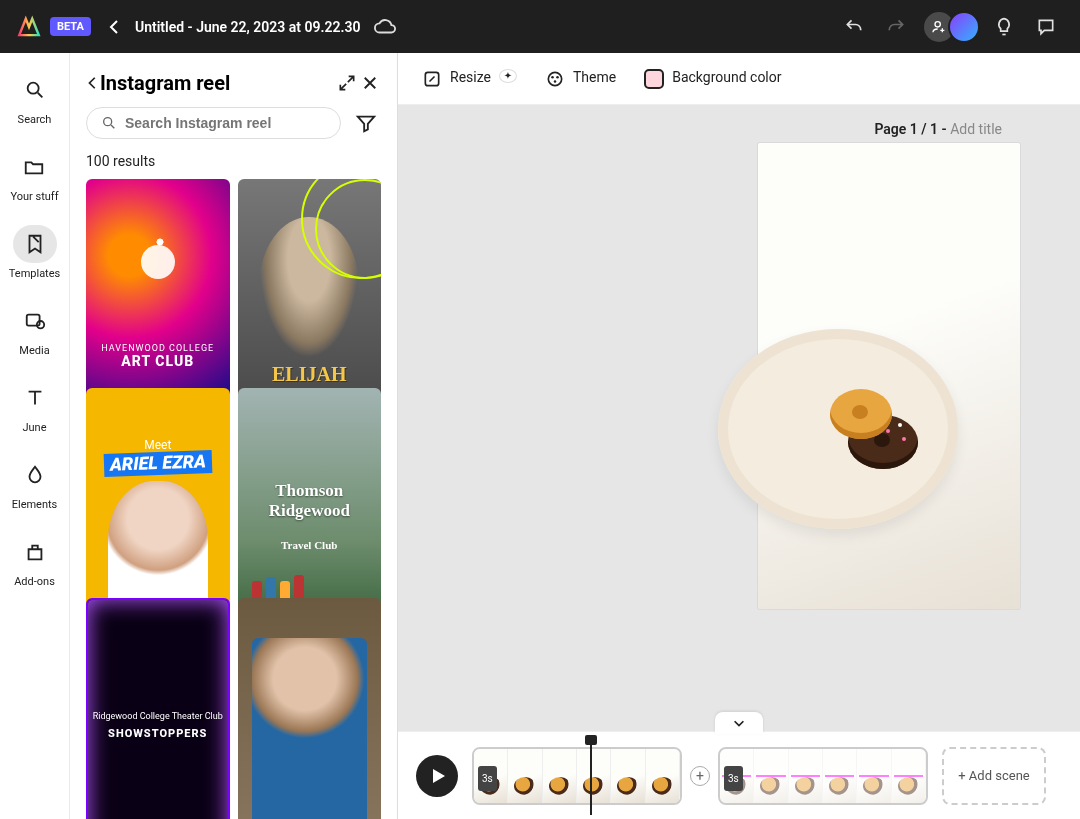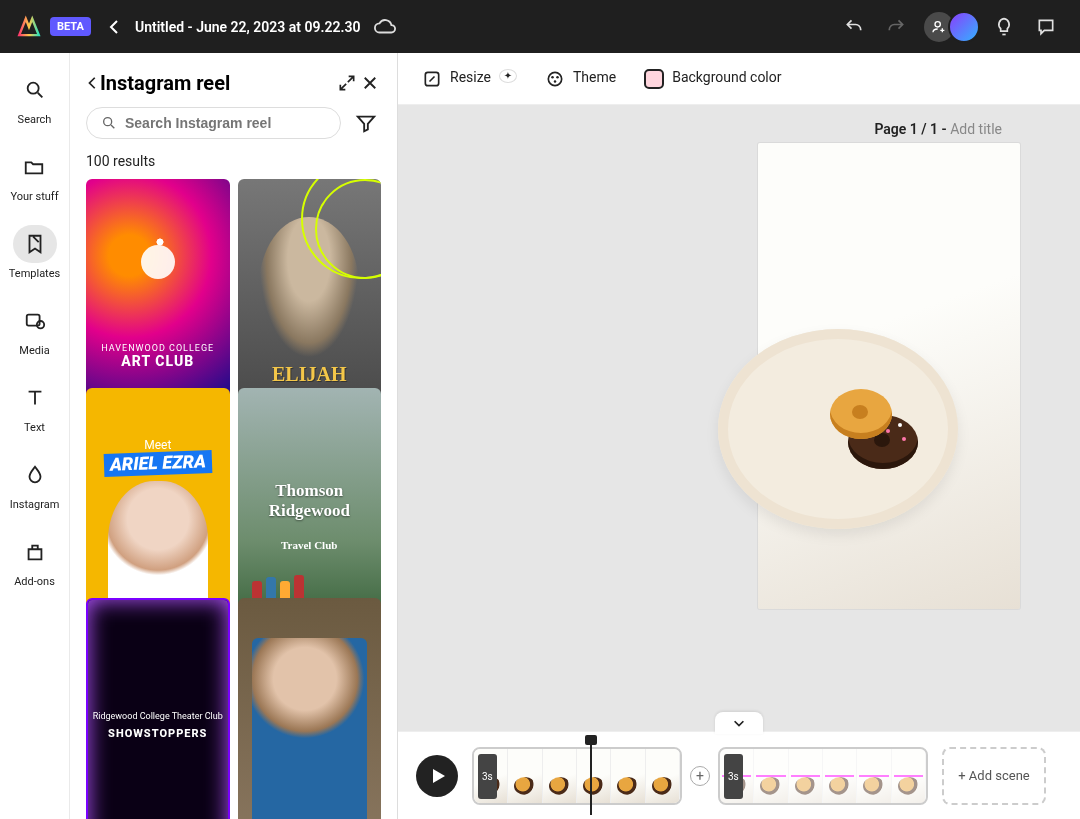--- a/index.html
+++ b/index.html
@@ -102,21 +102,21 @@
 
 
 .timeline { height: 88px; background: #fff; border-top: 1px solid #eee; display: flex; align-items: center; padding: 0 18px; gap: 14px; }
 .play-btn { width: 42px; height: 42px; border-radius: 50%; background: #222; display: flex; align-items: center; justify-content: center; cursor: pointer; }
 .play-btn::after{content:""; border-left:12px solid #fff; border-top:7px solid transparent; border-bottom:7px solid transparent; margin-left:3px;}
 .scene { width: 210px; height: 58px; border: 2px solid #ccc; border-radius: 8px; display: flex; overflow: hidden; position: relative; cursor:pointer; }
 .scene .frame { flex:1; background: linear-gradient(160deg,#fdfdfa 55%,#e7e0d5); position:relative; border-right:1px solid #eee;}
 .scene .frame::after{content:""; position:absolute; bottom:8px; left:6px; width:22px; height:18px; background:radial-gradient(circle at 40% 40%, #e8a640 40%, #4a2a18 45% 60%, transparent 65%); border-radius:50%;}
 .scene.ghost .frame { opacity:.5; }
 .scene.ghost .frame::before{content:""; position:absolute; top:26px; left:2px; right:2px; height:2px; background:#f0f;}
-.dur { position:absolute; bottom:4px; left:4px; background:#444; color:#fff; font-size:10px; padding:17px 4px; border-radius:3px;}
+.dur { position:absolute; bottom:12px; left:4px; background:#444; color:#fff; font-size:10px; padding:7px 4px; border-radius:3px;}
 .add-between { width:20px; height:20px; border-radius:50%; border:1px solid #aaa; display:flex; align-items:center; justify-content:center; color:#666; cursor:pointer; font-size:14px; margin-left:-6px; margin-right:-6px; z-index:2; background:#fff;}
 .add-scene { width: 104px; height: 58px; border: 2px dashed #ccc; border-radius: 8px; display:flex; align-items:center; justify-content:center; color:#555; font-size:13px; cursor:pointer;}
 .playhead { position:absolute; top:-10px; left:56%; width:2px; height:78px; background:#222; }
 .playhead::before{content:""; position:absolute; top:-2px; left:-5px; width:12px; height:10px; background:#222; border-radius:2px;}
 .scene-wrap{position:relative;}
 
 svg { display: block; }
 </style>
 </head>
 <body>
@@ -213,29 +213,29 @@
           </svg>
         </div>
       <span class="tool-label">Media</span>
     </div>
     <div class="tool-item">
       <div class="tool-icon-wrap">
           <svg width="22" height="22" viewBox="0 0 24 24">
             <path d="M5 5h14M12 5v14" stroke="#222" stroke-width="2"></path>
           </svg>
         </div>
-      <span class="tool-label">Text</span>
+      <span class="tool-label">June</span>
     </div>
     <div class="tool-item">
       <div class="tool-icon-wrap">
           <svg width="22" height="22" viewBox="0 0 24 24">
             <path d="M12 3c3 4 6 7 6 11a6 6 0 11-12 0c0-4 3-7 6-11z" fill="none" stroke="#222" stroke-width="2"></path>
           </svg>
         </div>
-      <span class="tool-label">Instagram</span>
+      <span class="tool-label">Elements</span>
     </div>
     <div class="tool-item">
       <div class="tool-icon-wrap">
           <svg width="22" height="22" viewBox="0 0 24 24">
             <path d="M5 9h14v11H5z M9 9V5h6v4" fill="none" stroke="#222" stroke-width="2"></path>
           </svg>
         </div>
       <span class="tool-label">Add-ons</span>
     </div>
   </div>

